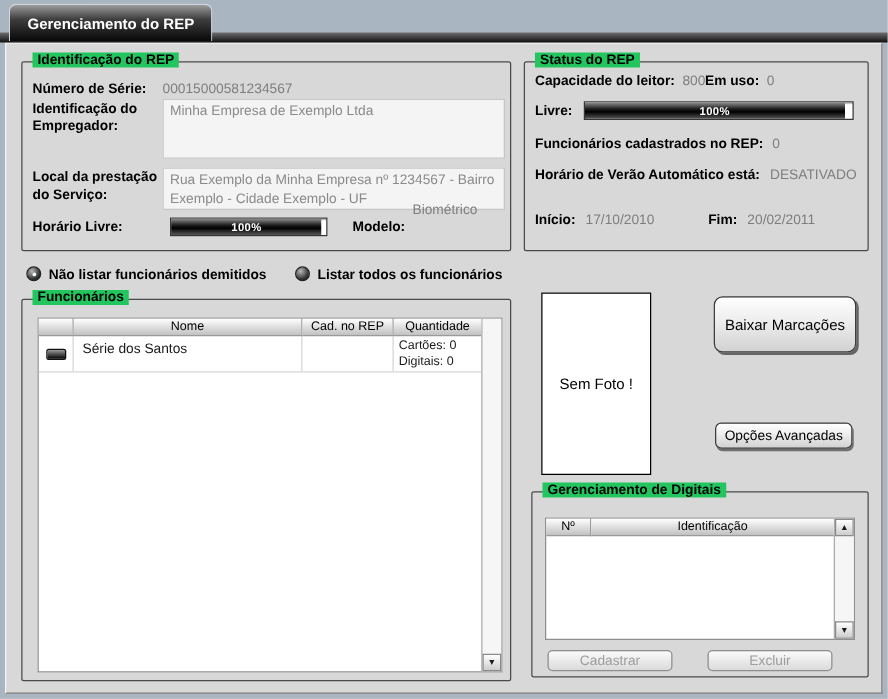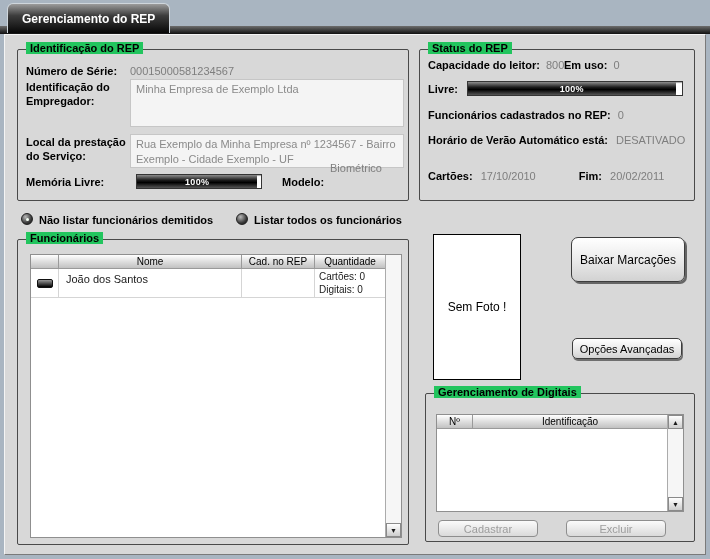--- a/index.html
+++ b/index.html
@@ -87,21 +87,21 @@
 
       <span class="lbl" style="left:8px; top:15px;">Número de Série:</span>
       <span class="pos val" style="left:112px; top:15px;">00015000581234567</span>
 
       <span class="lbl" style="left:8px; top:31px; width:100px;">Identificação do Empregador:</span>
       <div class="field" style="left:112px; top:29px; width:274px; height:48px;">Minha Empresa de Exemplo Ltda</div>
 
       <span class="lbl" style="left:8px; top:86px; width:106px;">Local da prestação do Serviço:</span>
       <div class="field" style="left:112px; top:84px; width:274px; height:34px;">Rua Exemplo da Minha Empresa nº 1234567 - Bairro Exemplo - Cidade Exemplo - UF</div>
 
-      <span class="lbl" style="left:8px; top:126px;">Memória Livre:</span>
+      <span class="lbl" style="left:8px; top:126px;">Horário Livre:</span>
       <div class="pbar" style="left:118px; top:124px; width:126px; height:15px;">
         <div class="pfill">100%</div>
       </div>
       <span class="lbl" style="left:264px; top:126px;">Modelo:</span>
       <span class="pos val" style="left:312px; top:112px;">Biométrico</span>
     </div>
 
     <div class="group" style="left:414px; top:14px; width:276px; height:152px;">
       <span class="legend">Status do REP</span>
 
@@ -124,21 +124,21 @@
         <span class="val" style="margin-left:4px;">0</span>
       </div>
 
       <div class="pos" style="left:8px; top:84px; right:4px;">
         <span class="lbl" style="position:static;">Horário de Verão Automático está:</span>
         <span class="val" style="position:absolute; left:188px; top:0;">DESATIVADO</span>
       </div>
 
 
       <div class="pos" style="left:8px; top:120px;">
-        <span class="lbl" style="position:static;">Cartões:</span>
+        <span class="lbl" style="position:static;">Início:</span>
         <span class="val" style="margin-left:5px;">17/10/2010</span>
         <span class="lbl" style="position:static; margin-left:40px;">Fim:</span>
         <span class="val" style="margin-left:5px;">20/02/2011</span>
       </div>
     </div>
 
     <div class="radio" style="left:16px; top:178px;">
         <span class="dot"></span>
       </div>
     <span class="lbl" style="left:34px; top:179px;">Não listar funcionários demitidos</span>
@@ -153,21 +153,21 @@
           <div class="hdrrow">
             <div class="hdrcell" style="width:28px;"></div>
             <div class="hdrcell" style="width:183px;">Nome</div>
             <div class="hdrcell" style="width:73px;">Cad. no REP</div>
             <div class="hdrcell" style="flex:1;">Quantidade</div>
           </div>
           <div class="frow">
             <div class="fcell" style="width:28px; display:flex; align-items:center; justify-content:center;">
               <div class="rowicon"></div>
             </div>
-            <div class="fcell" style="width:183px; padding:4px 0 0 7px;">João dos Santos</div>
+            <div class="fcell" style="width:183px; padding:4px 0 0 7px;">Série dos Santos</div>
             <div class="fcell" style="width:73px;"></div>
             <div class="fcell" style="flex:1; border-right:none; padding-top:1px;">
               <div class="qline">Cartões: 0</div>
               <div class="qline">Digitais: 0</div>
             </div>
           </div>
         </div>
         <div class="scroll">
           <div class="sbtn">
               <span>▼</span>

